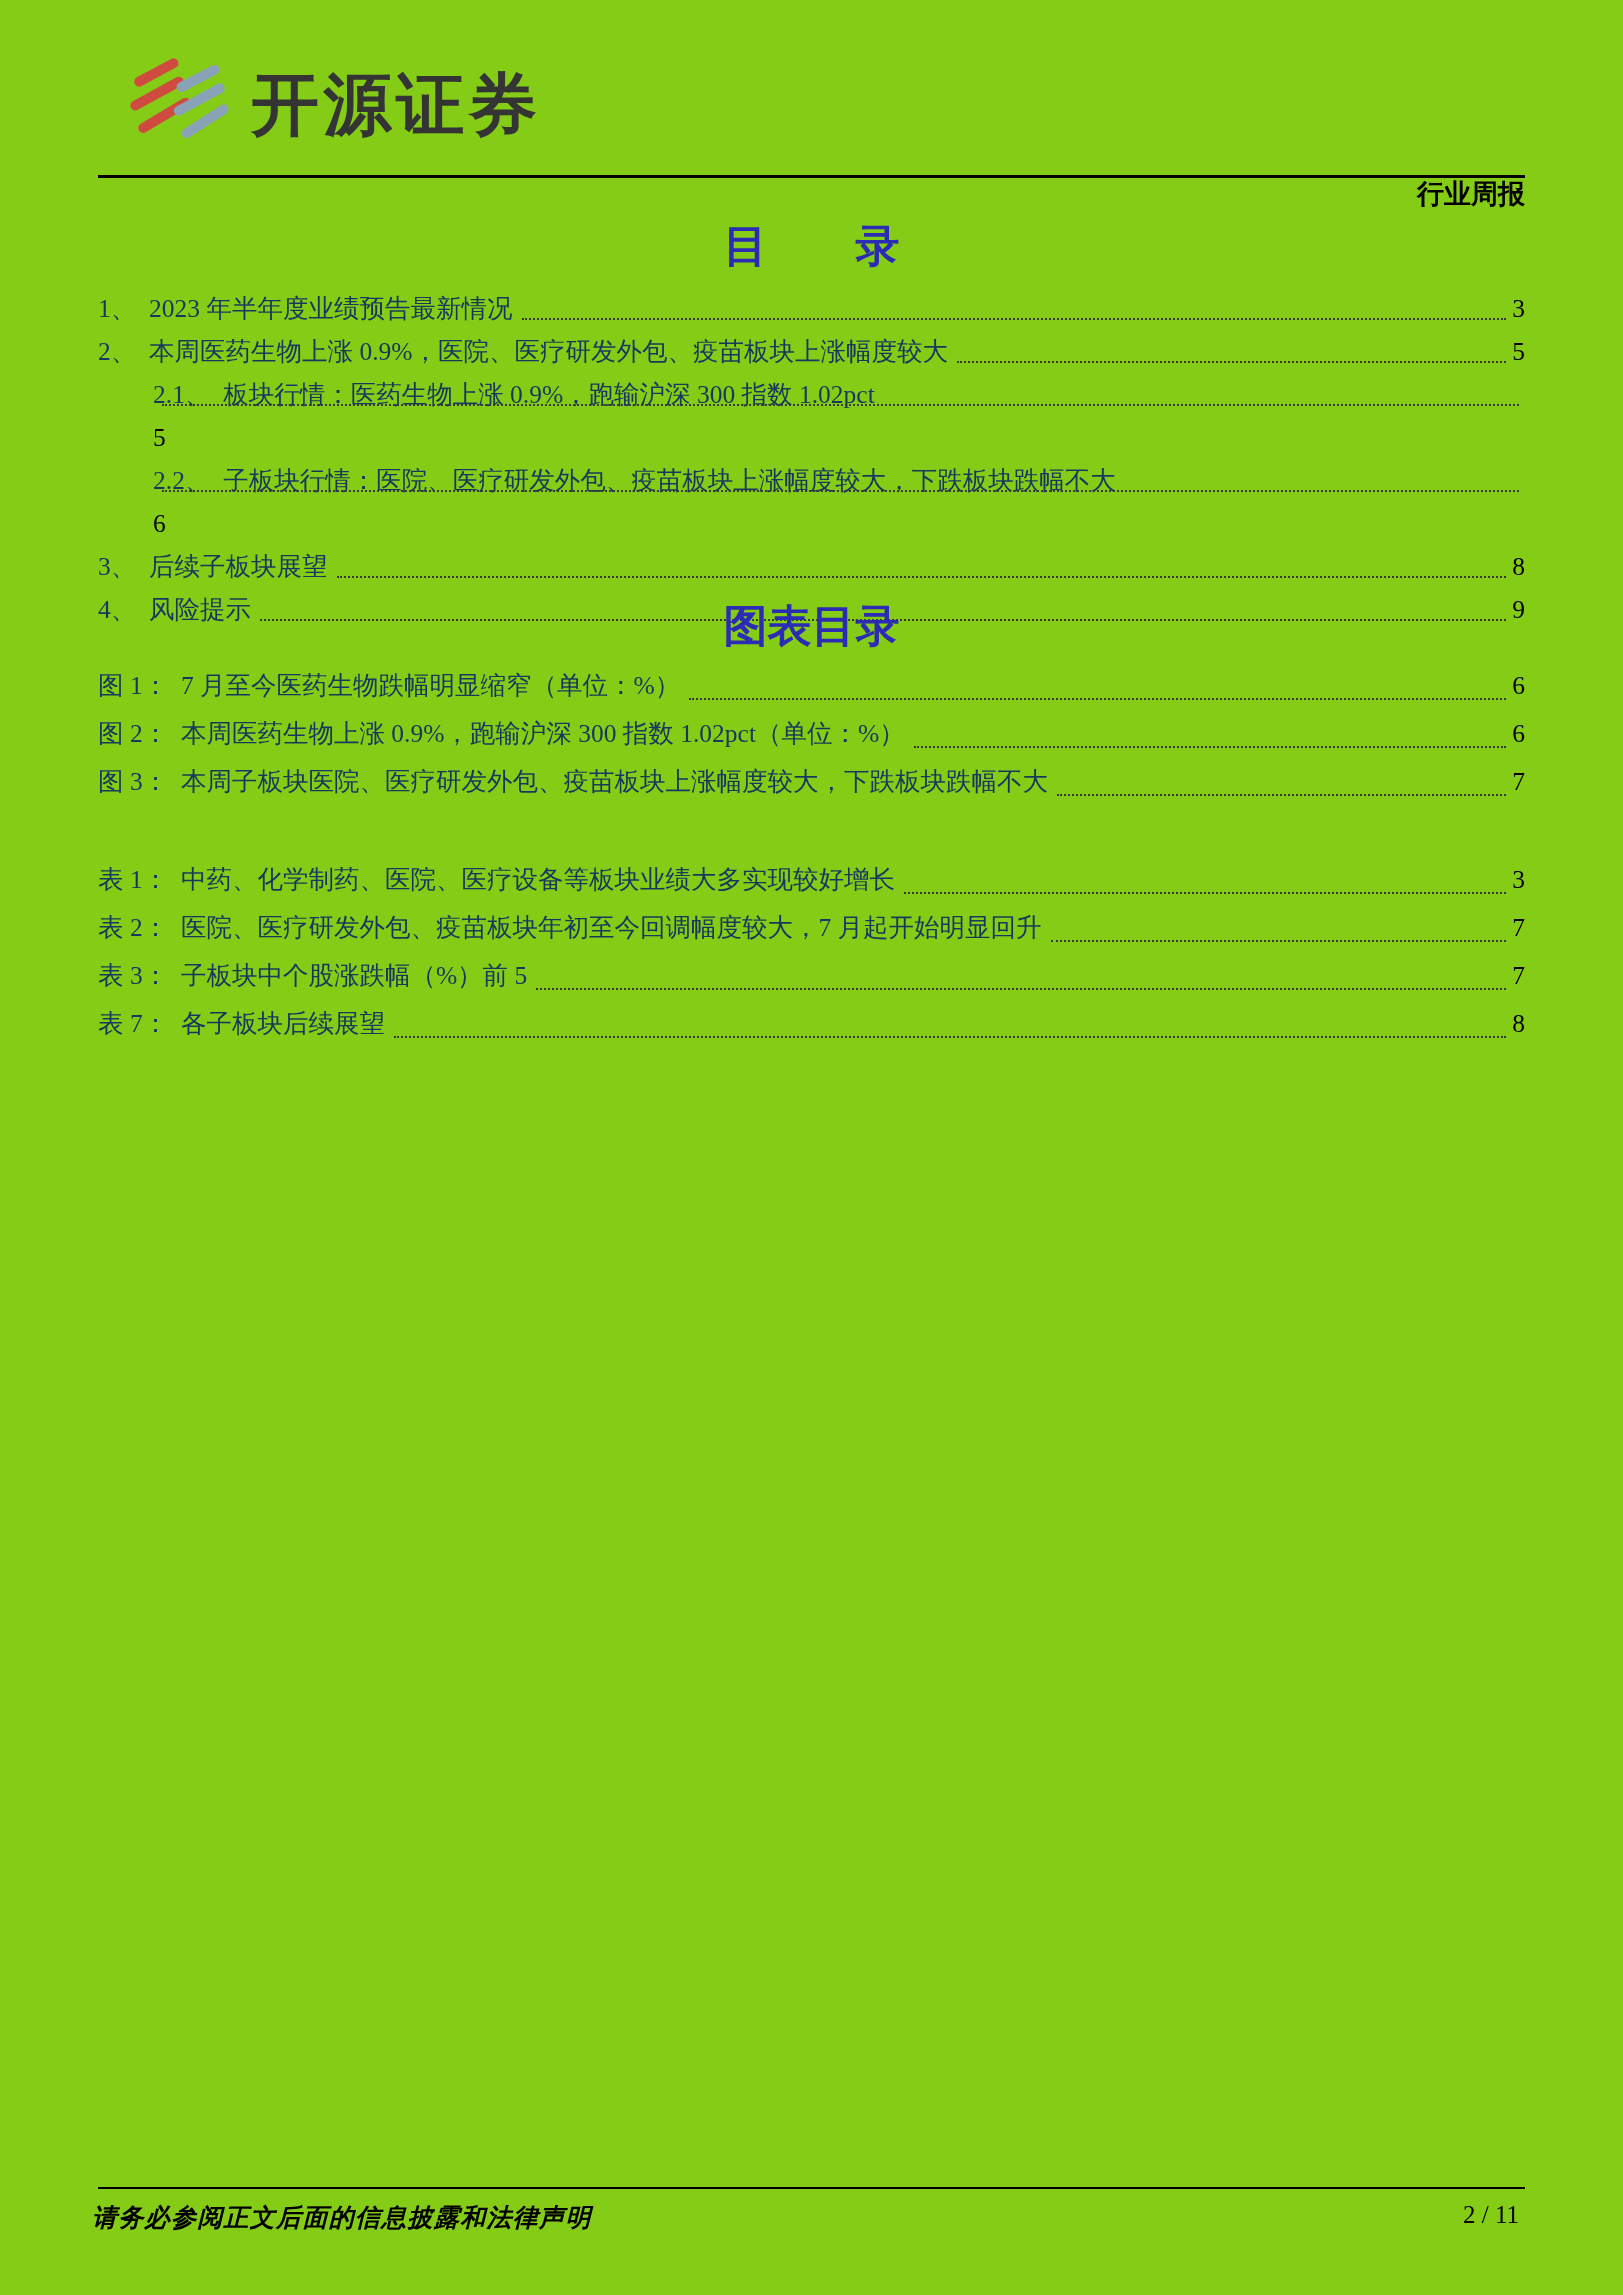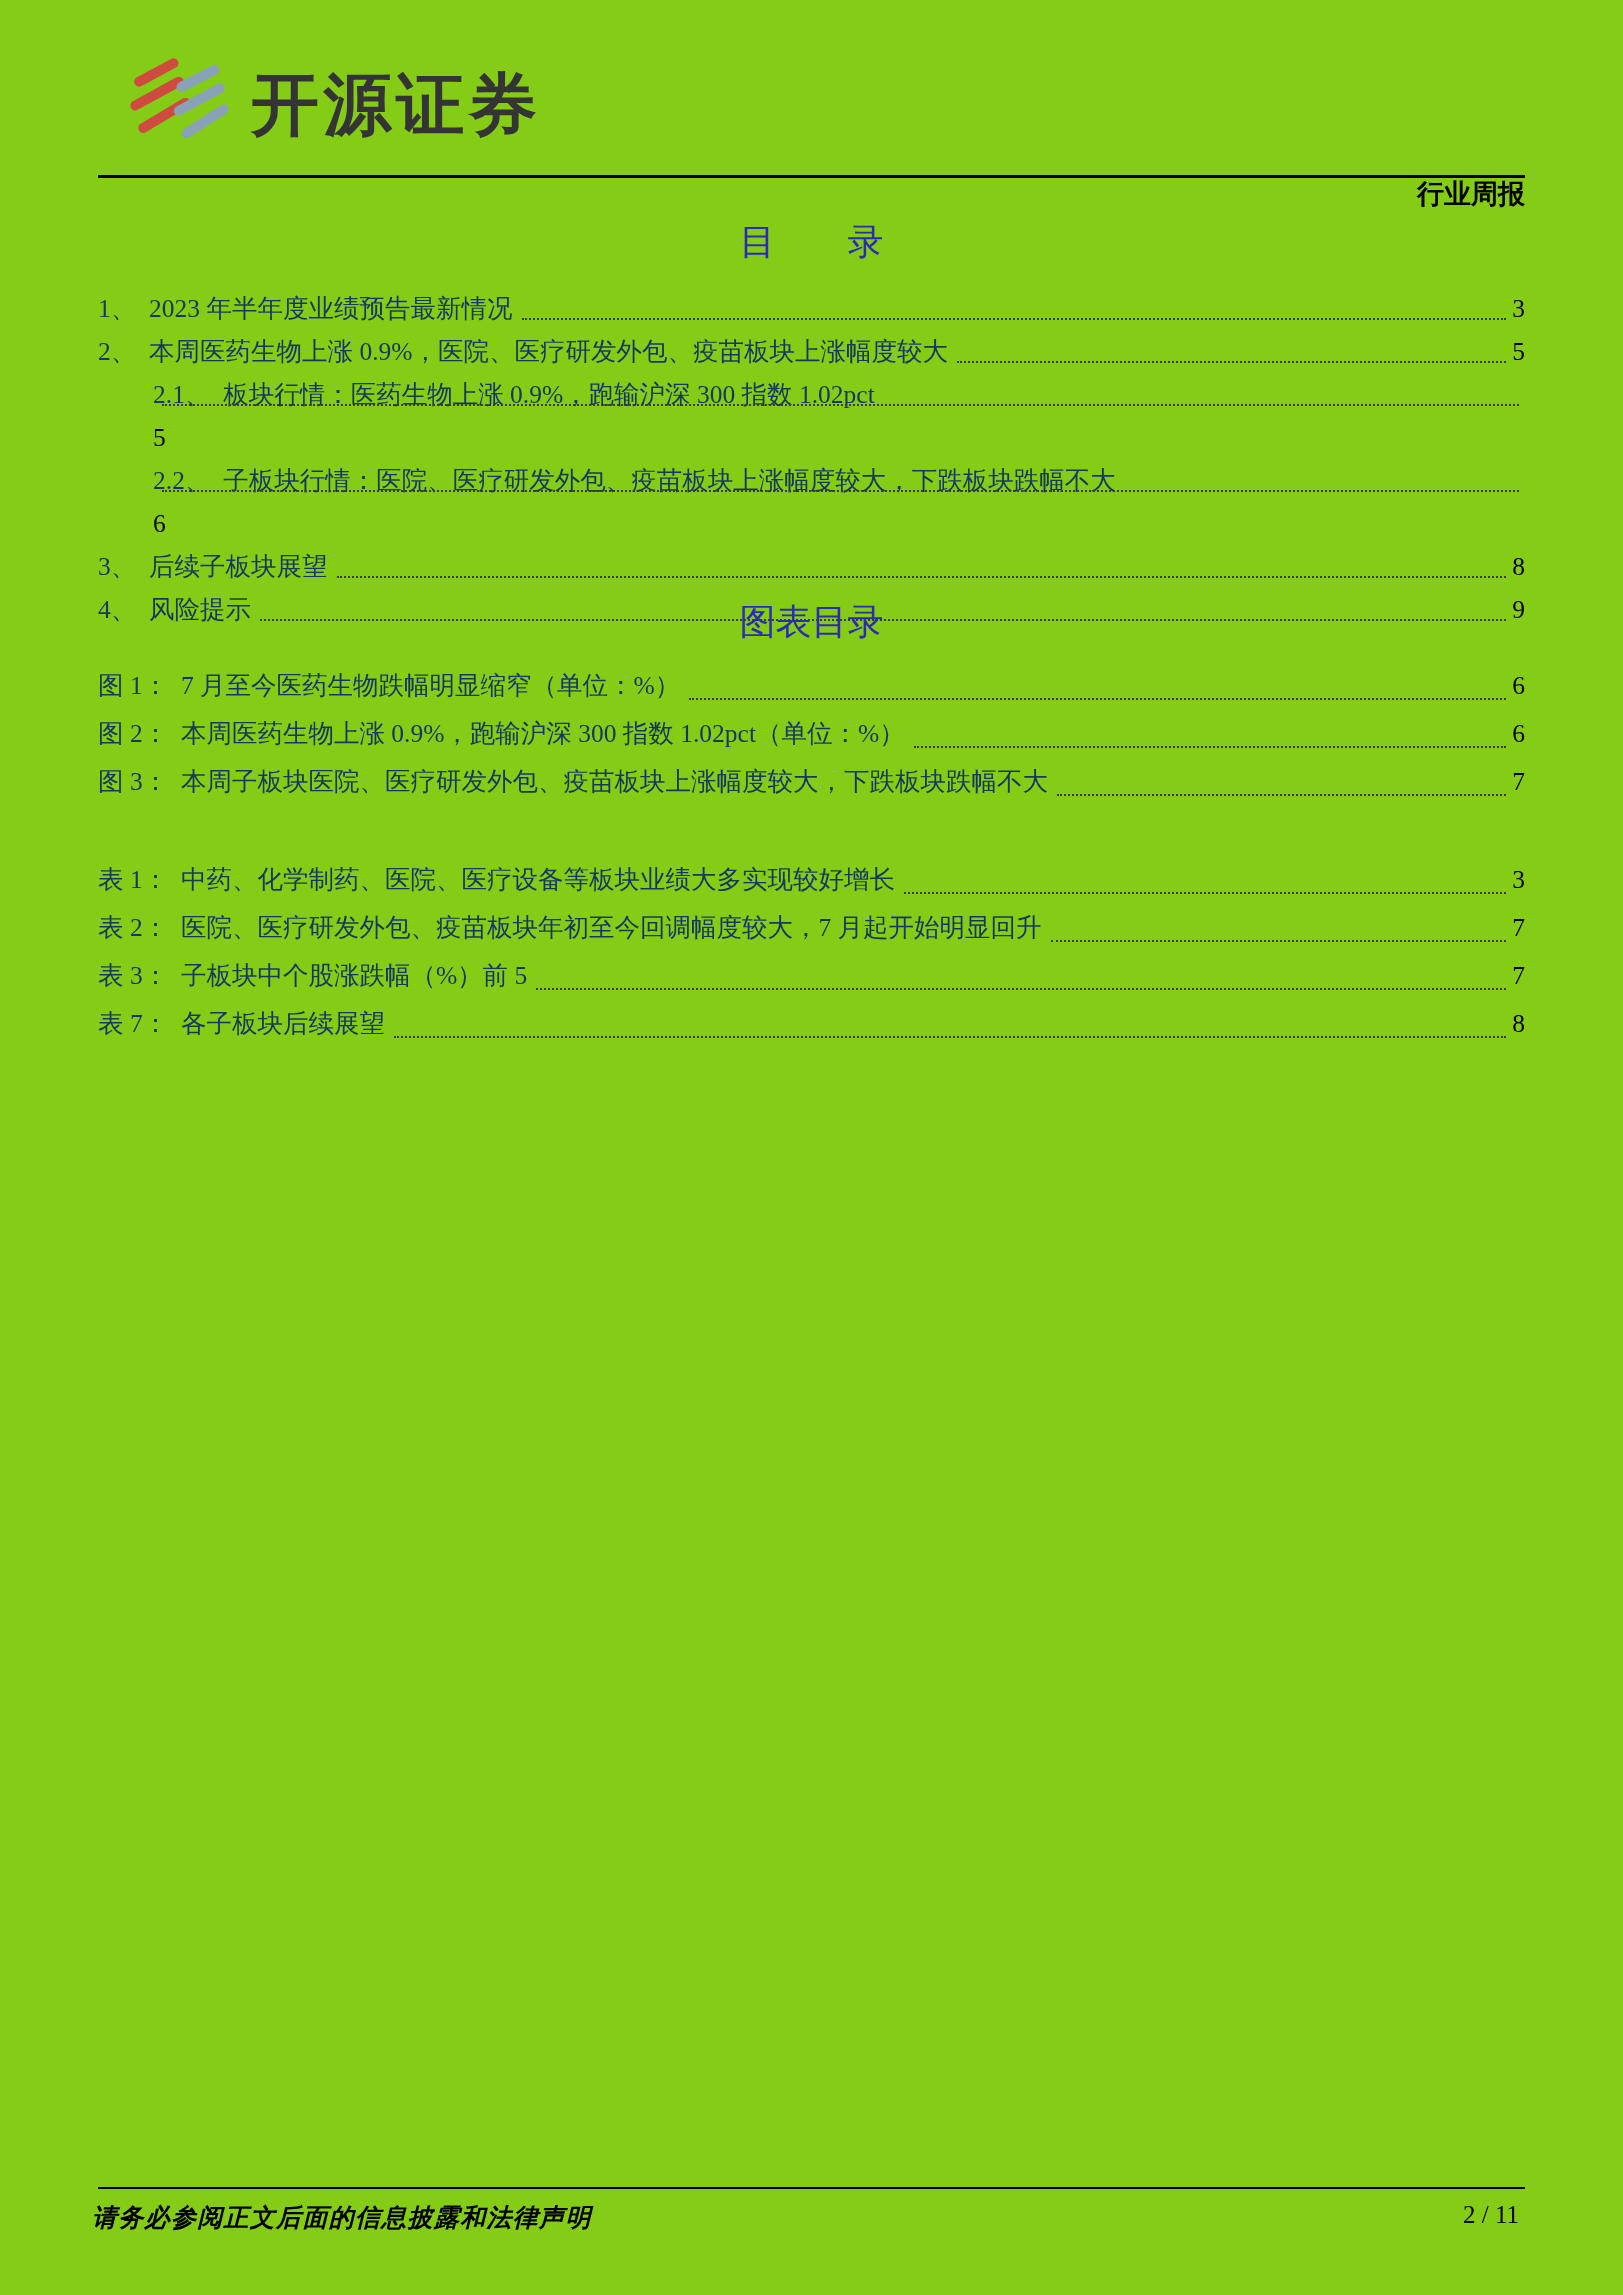--- a/index.html
+++ b/index.html
@@ -39,22 +39,22 @@
     position:absolute;
     left:98px; top:175px;
     width:1427px; height:2.6px;
     background:#000;
   }
   
   .section-heading{
     position:absolute;
     left:0; width:100%;
     text-align:center;
-    font-size:36px;
-    font-weight:400;
+    font-size:44px;
+    font-weight:700;
     color:#2B2BB3;
     line-height:1.2;
   }
   .toc-heading{top:221px;}
   .figures-heading{top:601px;}
   
   .list{
     position:absolute;
     left:98px;
     width:1427px;

